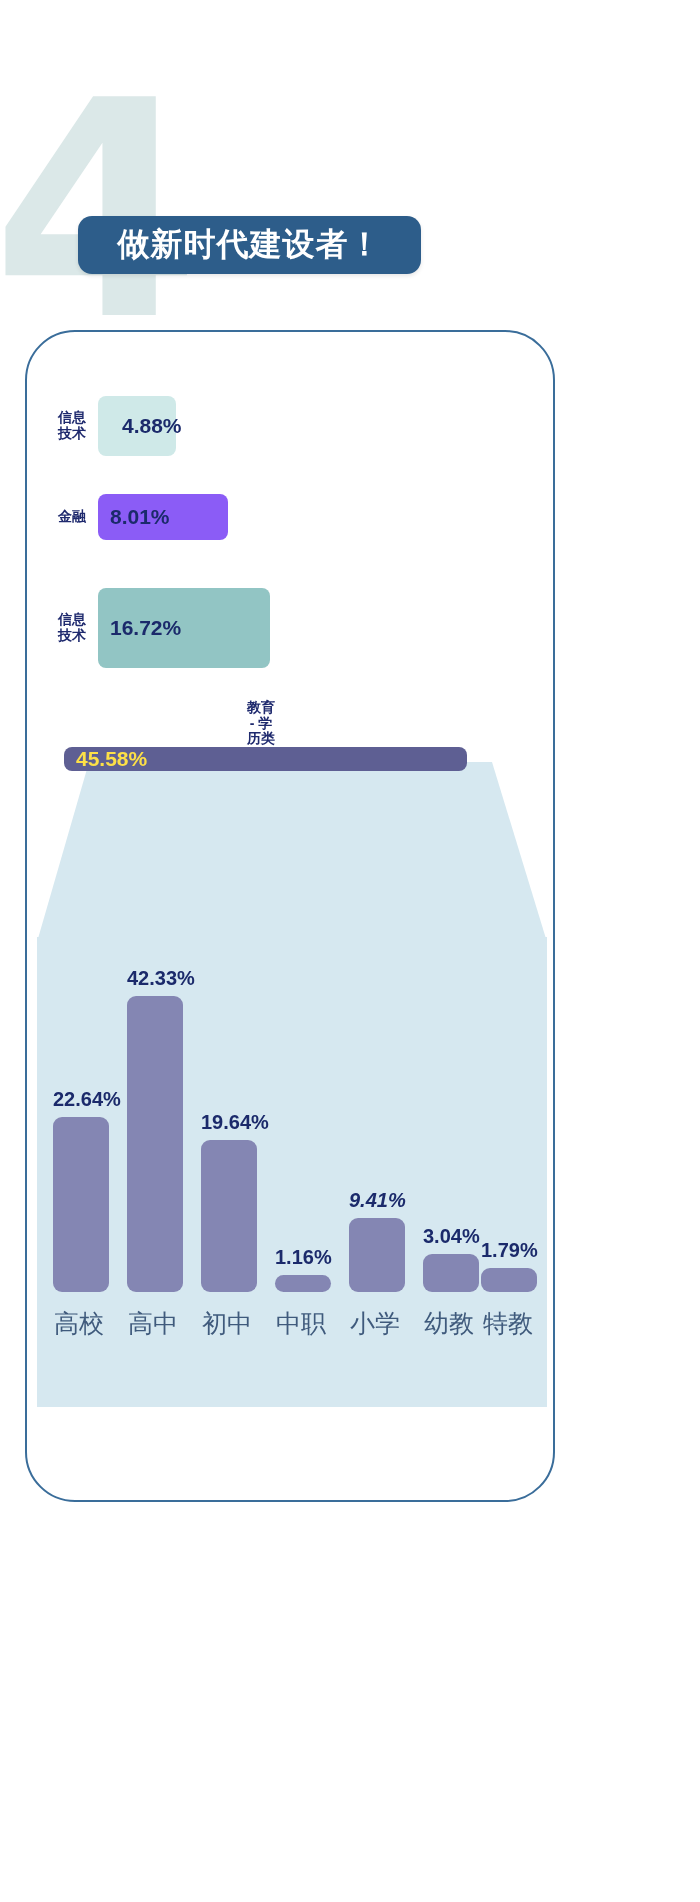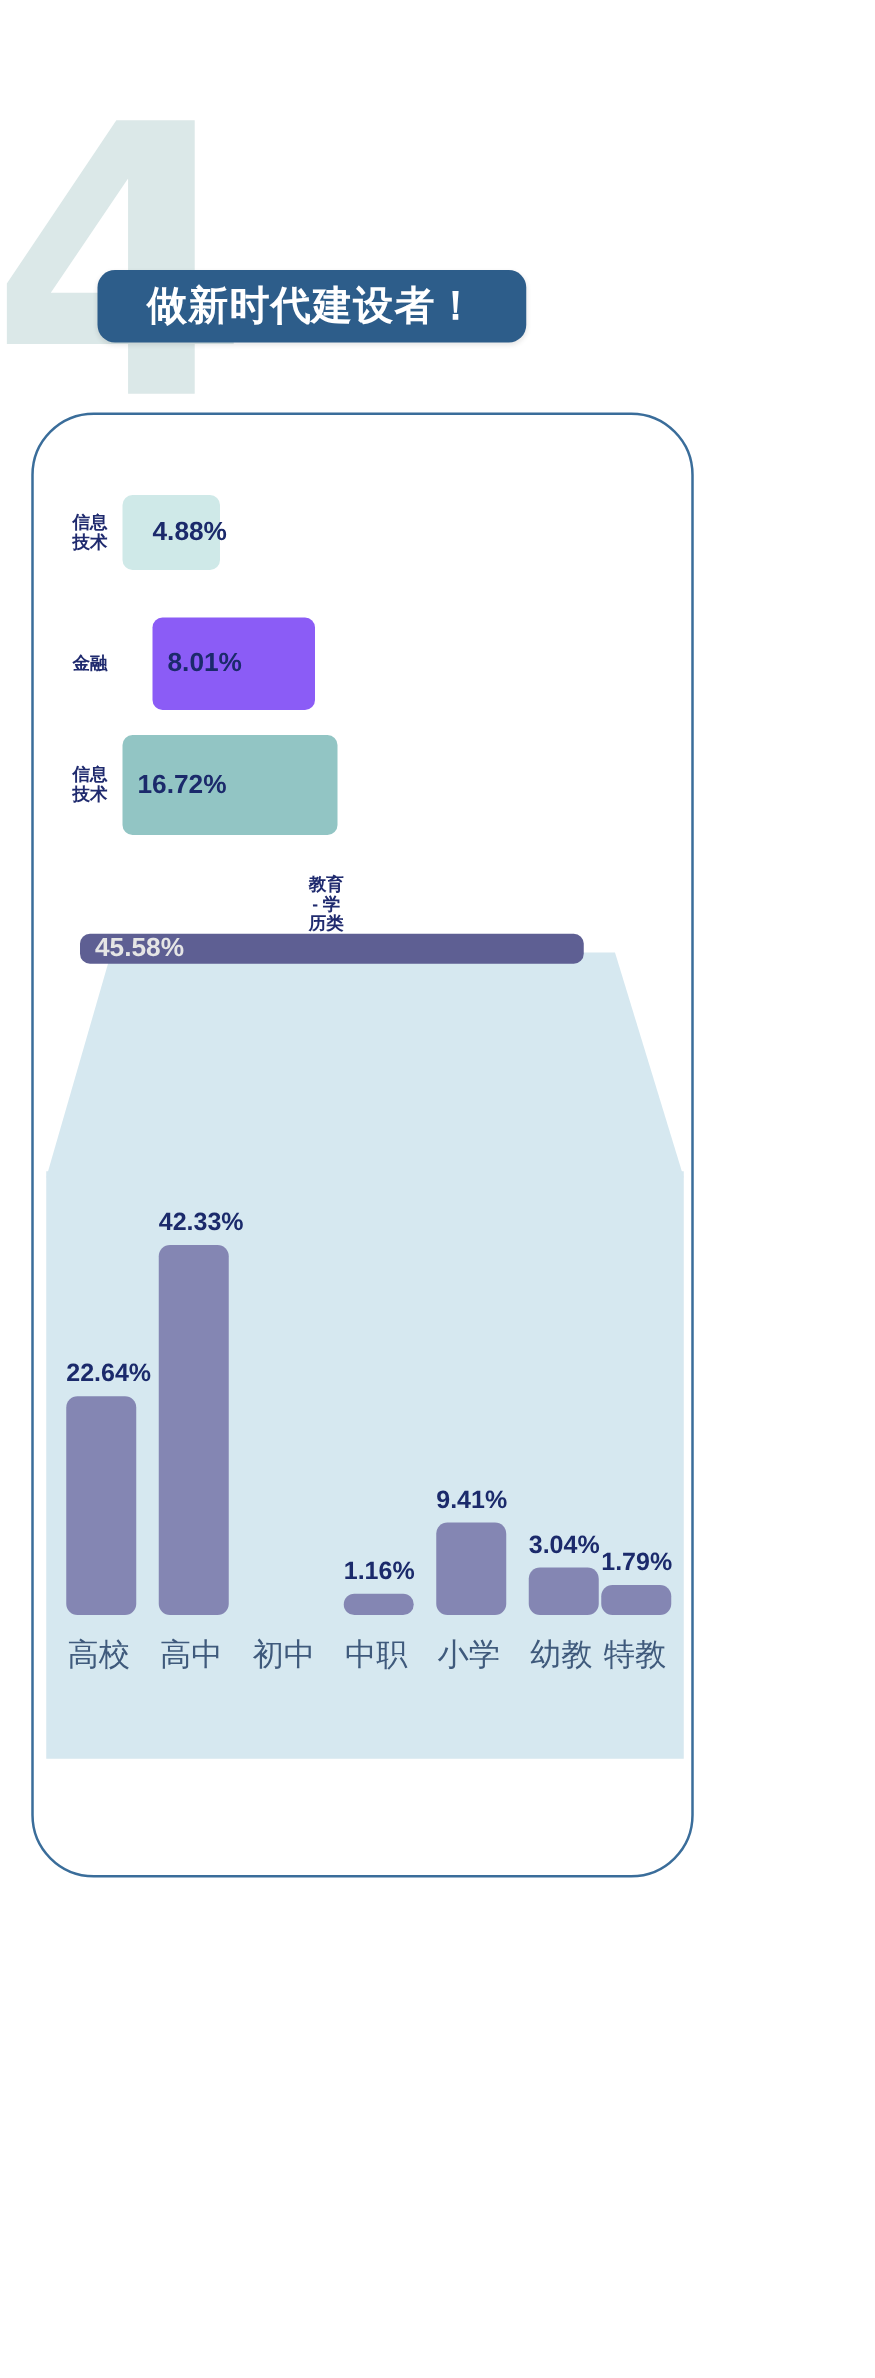--- a/index.html
+++ b/index.html
@@ -179,62 +179,66 @@
 
     <div class="hbars">
 
       <div class="hrow" style="top:64px; height:60px;">
         <div class="hlabel">信息技术</div>
         <div class="hbar" style="width:78px; background:#cfe9e8;padding-left:12px;">
           <span class="val">4.88%</span>
         </div>
       </div>
 
-      <div class="hrow" style="top:162px; height:74px;gap:24px;">
+      <div class="hrow" style="top:162px; height:46px;">
         <div class="hlabel">金融</div>
         <div class="hbar" style="width:130px; background:#8b5cf6;">
           <span class="val">8.01%</span>
         </div>
       </div>
 
       <div class="hrow" style="top:256px; height:80px;">
         <div class="hlabel">信息技术</div>
         <div class="hbar" style="width:172px; background:#92c5c4;">
           <span class="val">16.72%</span>
         </div>
       </div>
 
       <div class="hrow" style="top:368px; height:62px;flex-direction:column;">
         <div class="hlabel">教育 - 学历类</div>
         <div class="hbar" style="width:403px; background:#5e5f93;">
-          <span class="val" style="color:#e5e5e5;">45.58%</span>
+          <span class="val" style="color:#fde047;">45.58%</span>
         </div>
       </div>
 
     </div>
 
     <div class="vchart">
 
       <div class="vcol" style="left:18px;">
         <div class="vval">22.64%</div>
         <div class="vbar" style="height:175px;"></div>
       </div>
 
       <div class="vcol" style="left:92px;">
         <div class="vval">42.33%</div>
         <div class="vbar" style="height:296px;"></div>
       </div>
 
+      <div class="vcol" style="left:166px;">
+        <div class="vval">19.64%</div>
+        <div class="vbar" style="height:152px;"></div>
+      </div>
 
       <div class="vcol" style="left:240px;">
         <div class="vval">1.16%</div>
         <div class="vbar" style="height:17px;"></div>
       </div>
 
-      <div class="vcol" style="left:314px;">
+      <div class="vcol" style="left:314px;font-style:italic;">
         <div class="vval">9.41%</div>
         <div class="vbar" style="height:74px;"></div>
       </div>
 
       <div class="vcol" style="left:388px;">
         <div class="vval">3.04%</div>
         <div class="vbar" style="height:38px;"></div>
       </div>
 
       <div class="vcol" style="left:446px;">

